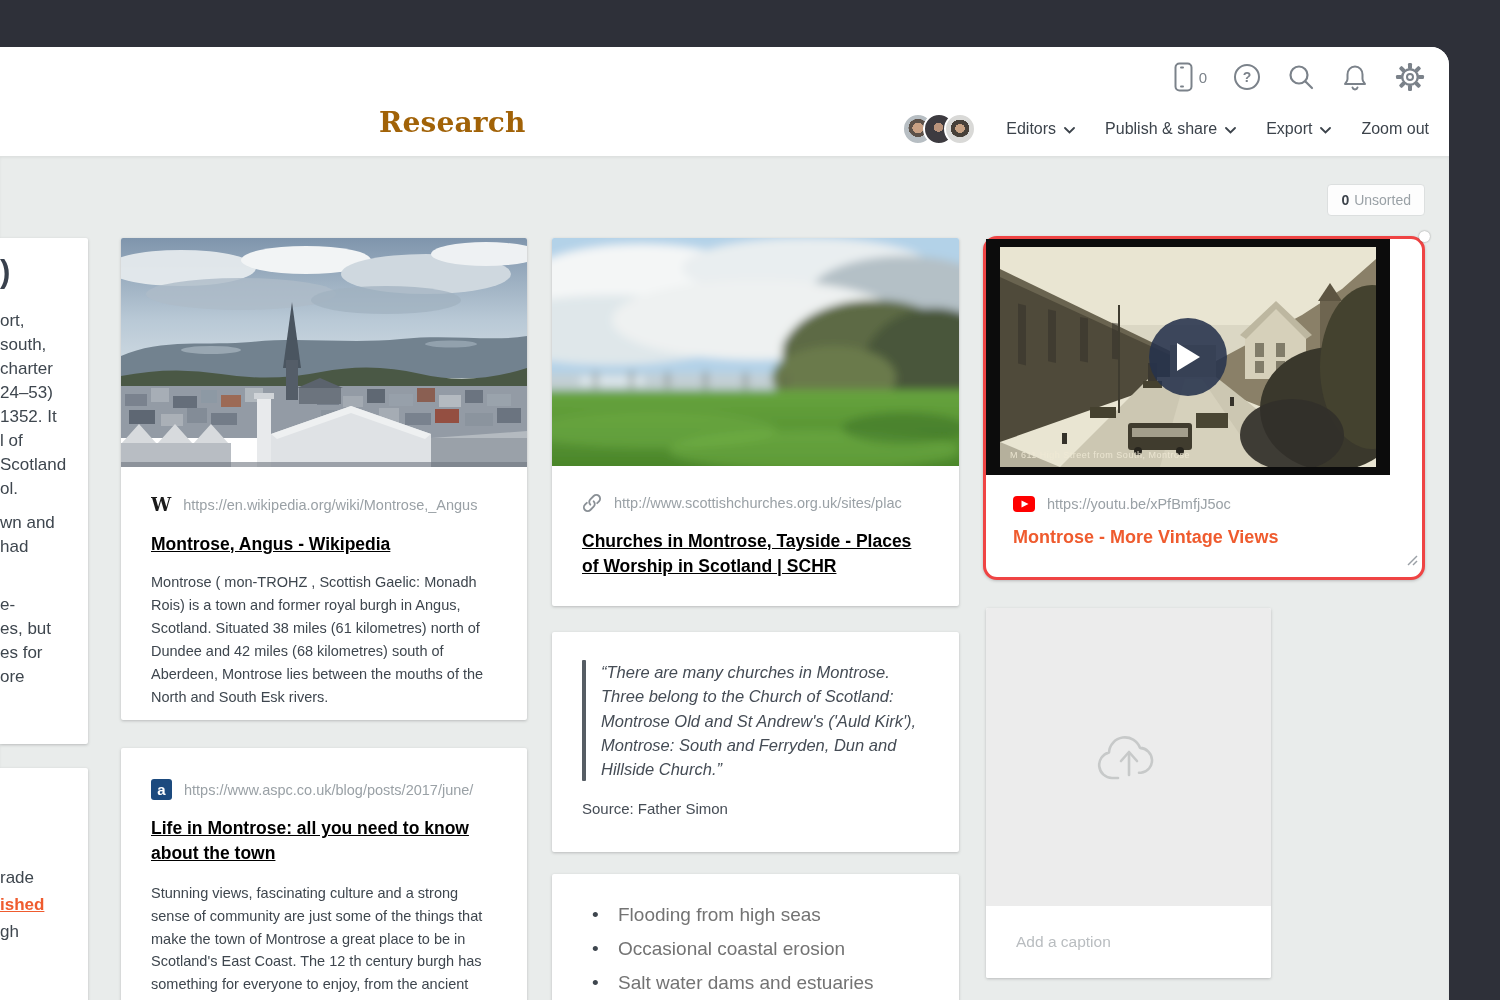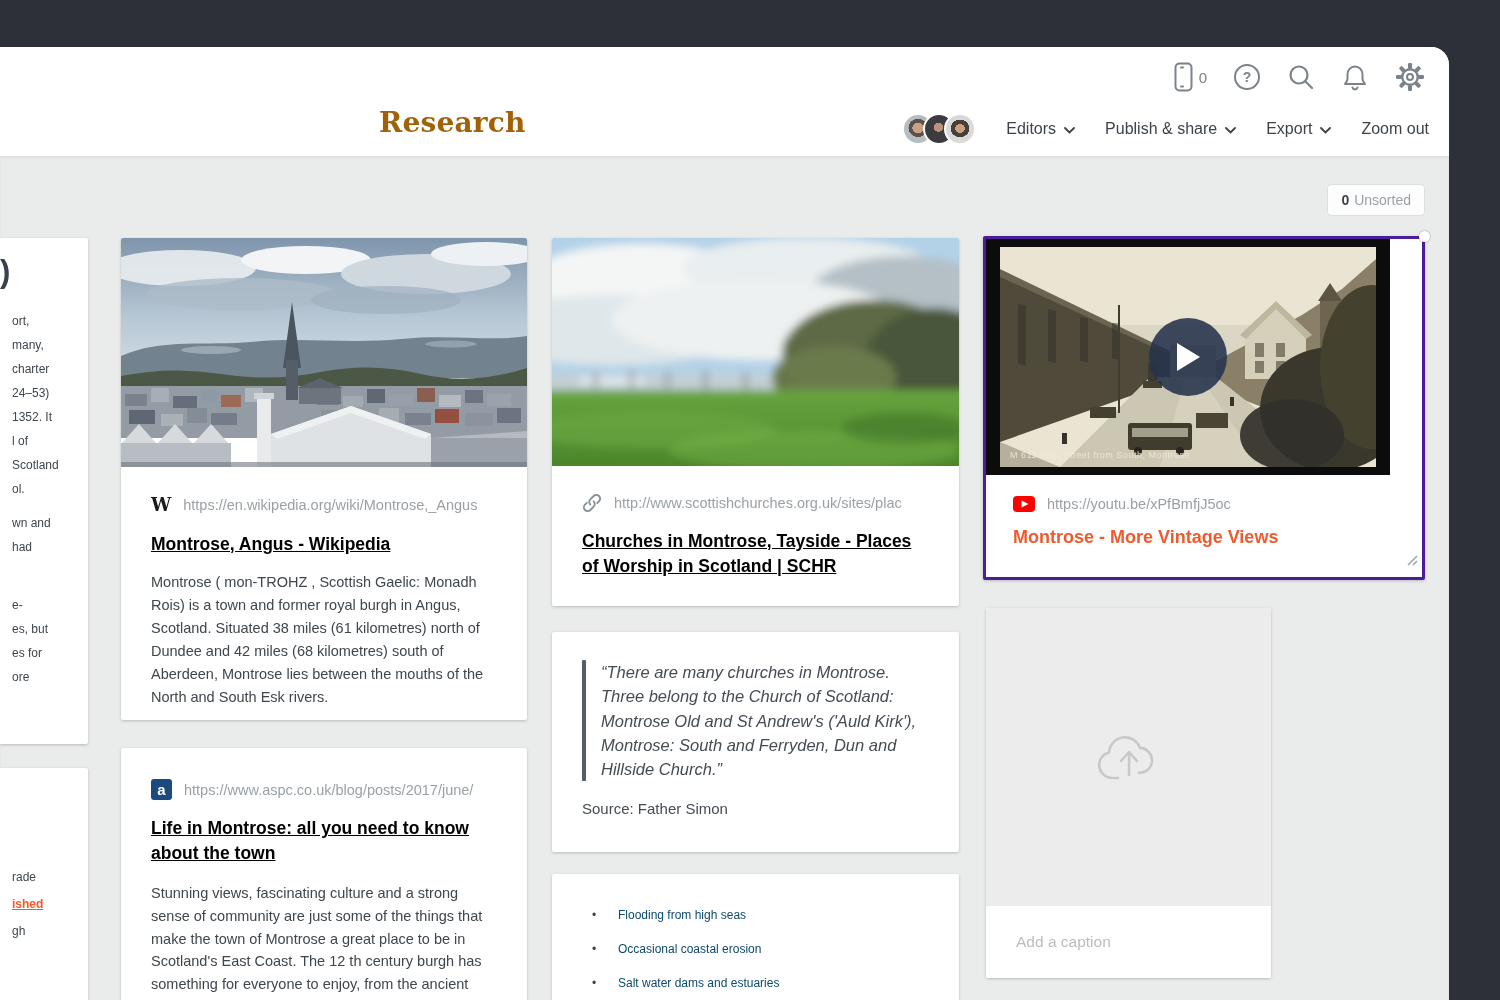--- a/index.html
+++ b/index.html
@@ -56,21 +56,21 @@
   .wiki-body .card-desc { margin-top:14px; }
 
   
   .church-card { left:552px; top:82px; width:407px; height:368px; }
   .church-img { width:407px; height:228px; overflow:hidden; border-radius:2px 2px 0 0; }
   .church-body { padding:27px 30px 0 30px; }
   .church-body .card-link { display:block; margin-top:16px; }
 
   
   .video-card { left:983px; top:80px; width:442px; height:344px; background:#fff;
-    border:3px solid #4c1d95; border-radius:2px; box-shadow:0 1px 3px rgba(60,64,67,.28); }
+    border:3px solid #ef4444; border-radius:14px; box-shadow:0 1px 3px rgba(60,64,67,.28); }
   .video-thumb { position:relative; width:404px; height:236px; background:#0c0c0c; padding:8px 14px; }
   .video-thumb svg.scene { display:block; width:376px; height:220px; }
   .play-btn { position:absolute; left:50%; top:50%; transform:translate(-50%,-50%);
     width:78px; height:78px; border-radius:50%; background:rgba(37,50,76,.88);
     display:flex; align-items:center; justify-content:center; cursor:pointer; }
   .video-body { position:relative; padding:21px 27px 0 27px; height:99px; }
   .video-title { color:#ef5b2e; font-size:18px; font-weight:700; margin-top:15px; cursor:pointer; }
   .corner-dot { position:absolute; top:-8px; right:-8px; width:11px; height:11px; border-radius:50%;
     background:#fff; box-shadow:0 0 2px rgba(0,0,0,.4); cursor:pointer; }
   .resize-grip { position:absolute; right:4px; bottom:4px; cursor:nwse-resize; }
@@ -78,21 +78,21 @@
   
   .quote-card { left:552px; top:476px; width:407px; height:220px; padding:28px 30px; }
   .quote-block { display:flex; gap:15px; }
   .quote-bar { flex:0 0 4px; background:#565d64; border-radius:1px; }
   .quote-text { font-style:italic; font-size:16.5px; line-height:1.47; color:#454c55; width:330px; }
   .quote-source { margin-top:19px; font-size:15px; color:#454c55; }
 
   
   .list-card { left:552px; top:718px; width:407px; height:180px; padding:30px 30px 0 30px; }
   .list-card ul { list-style:none; }
-  .list-card li { position:relative; padding-left:36px; font-size:12px; color:#0c4a6e;
+  .list-card li { position:relative; padding-left:36px; font-size:19px; color:#737373;
     line-height:22px; margin-bottom:12px; }
   .list-card li::before { content:"•"; position:absolute; left:10px; top:0; color:#3e464e; }
 
   
   .aspc-card { left:121px; top:592px; width:406px; height:330px; }
   .aspc-body { padding:31px 30px 0 30px; }
   .aspc-fav { width:21px; height:21px; border-radius:3px; background:#1c4a7e; color:#fff;
     font-size:15px; font-weight:700; display:flex; align-items:center; justify-content:center; }
   .aspc-body .card-link { display:block; margin-top:16px; }
   .aspc-body .card-desc { margin-top:15px; }
@@ -100,21 +100,21 @@
   
   .upload-card { left:986px; top:452px; width:285px; height:370px; overflow:hidden; }
   .upload-drop { width:285px; height:298px; background:#ececec; display:flex;
     align-items:center; justify-content:center; cursor:pointer; }
   .upload-caption { height:72px; background:#fff; display:flex; align-items:center;
     padding:0 30px; color:#b9bdc0; font-size:15.5px; cursor:text;text-align:right; }
 
   
   .left-top-card { left:0; top:82px; width:88px; height:506px; padding:18px 0 0 0; border-radius:0 2px 2px 0; }
   .frag-heading { font-size:31px; font-weight:700; color:#39414d; line-height:1; margin-bottom:22px; }
-  .frag-line { font-size:12px; line-height:24px; color:#3e464e; white-space:nowrap;padding-left:12px; }
+  .frag-line { font-size:17px; line-height:24px; color:#3e464e; white-space:nowrap; }
   .frag-gap { height:10px; }
   .frag-gap-lg { height:34px; }
   .left-bottom-card { left:0; top:612px; width:88px; height:250px; padding:96px 0 0 0; border-radius:0 2px 2px 0; }
   .frag-line.link { color:#ef5b2e; text-decoration:underline; font-weight:700; cursor:pointer; }
   .left-bottom-card .frag-line { line-height:27px; }
 </style>
 </head>
 <body>
 
 <div class="app-panel">
@@ -218,21 +218,21 @@
 
   <div class="canvas">
 
     <div class="unsorted-badge">
       <span class="n">0</span><span class="t">Unsorted</span>
     </div>
 
     <div class="card left-top-card">
       <div class="frag-heading">)</div>
       <div class="frag-line">ort,</div>
-      <div class="frag-line">many,</div>
+      <div class="frag-line">south,</div>
       <div class="frag-line">charter</div>
       <div class="frag-line">24–53)</div>
       <div class="frag-line">1352. It</div>
       <div class="frag-line">l of</div>
       <div class="frag-line">Scotland</div>
       <div class="frag-line">ol.</div>
       <div class="frag-gap"></div>
       <div class="frag-line">wn and</div>
       <div class="frag-line">had</div>
       <div class="frag-gap-lg"></div>

